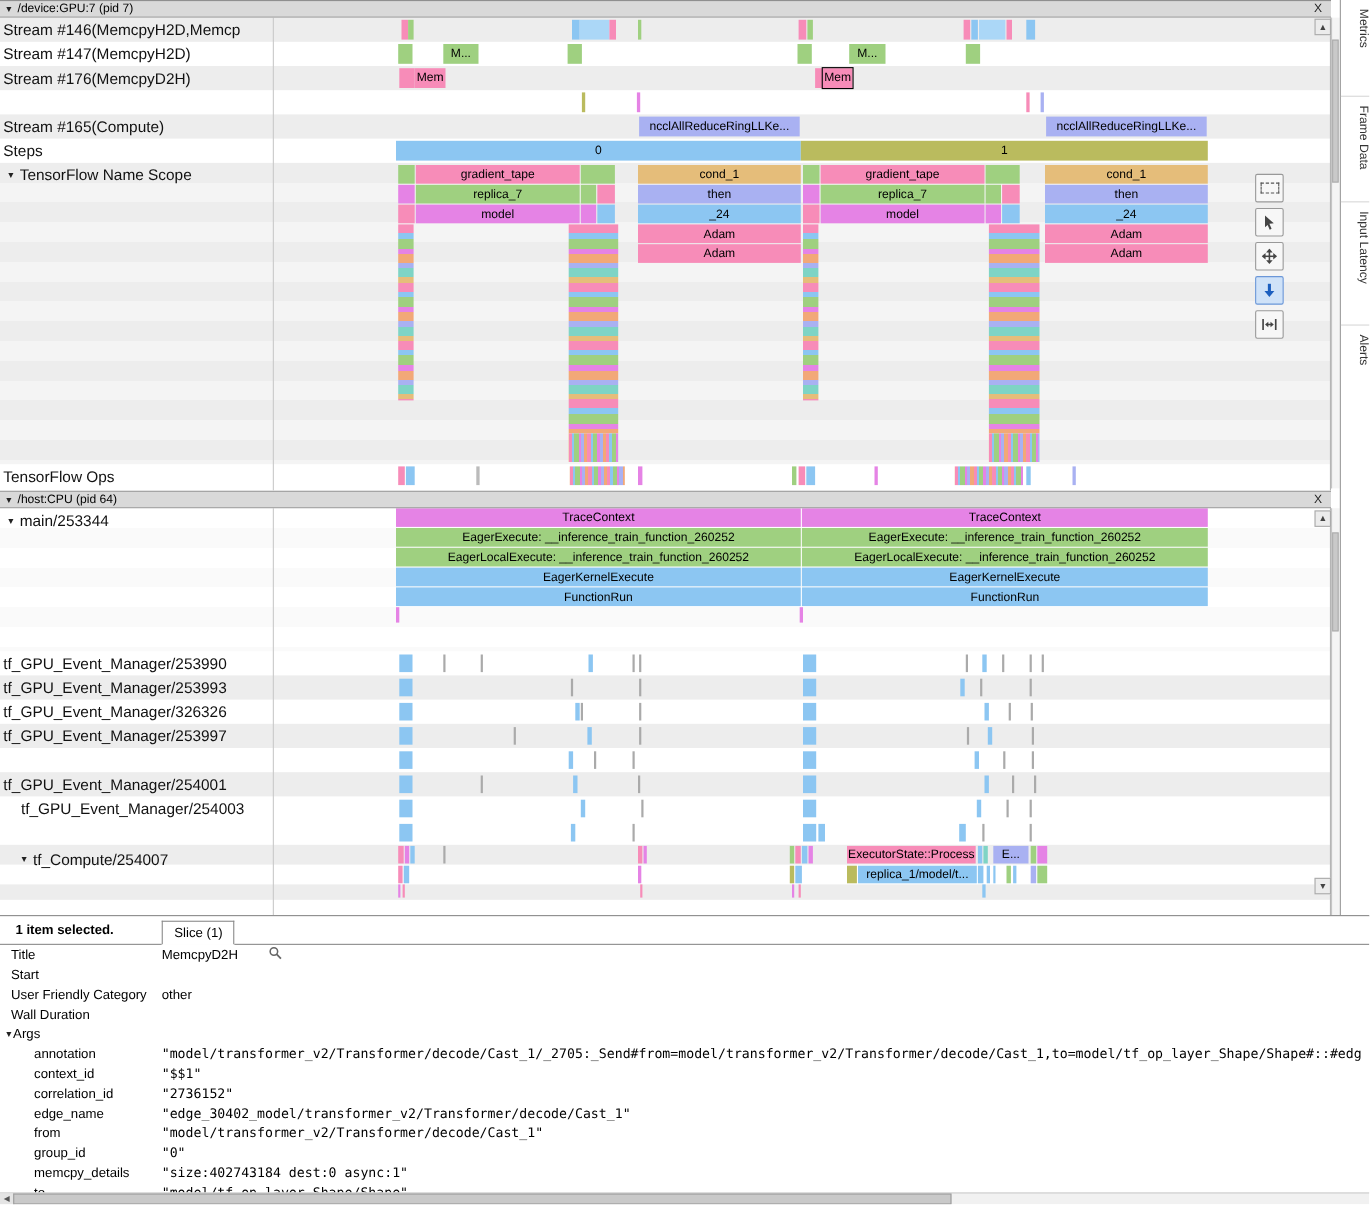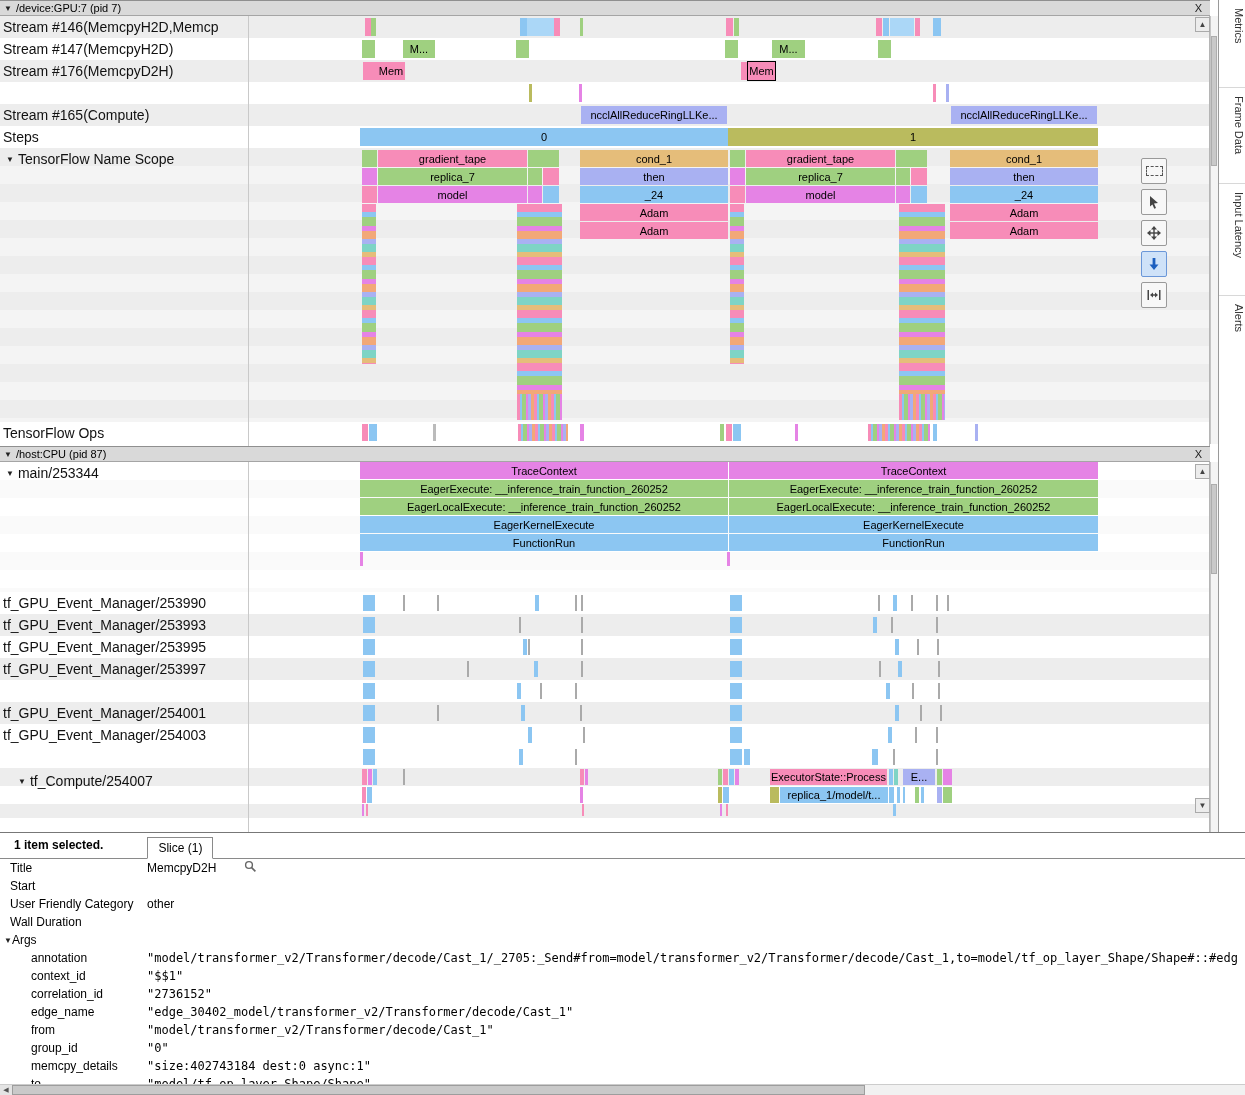--- a/index.html
+++ b/index.html
@@ -235,47 +235,47 @@
           <rect x="5" y="6.3" width="4" height="1.4"></rect>
         </g>
       </svg>
     </div>
   </div>
 </div>
 
 <div id="cpu-panel" class="panel">
   <div class="panel-header">
     <span class="tri">▼</span>
-    <span>/host:CPU (pid 87)</span>
+    <span>/host:CPU (pid 64)</span>
     <span class="close-x">X</span>
   </div>
 
   <div class="row main-bg" style="top:16px;height:130px;">
     <span class="group-label">
       <span class="tri">▼</span>
       <span>main/253344</span>
     </span>
   </div>
 
   <div class="row" style="top:146px;height:22px;">
     <span class="rlabel">tf_GPU_Event_Manager/253990</span>
   </div>
   <div class="row alt" style="top:168px;height:22px;">
     <span class="rlabel">tf_GPU_Event_Manager/253993</span>
   </div>
   <div class="row" style="top:190px;height:22px;">
-    <span class="rlabel">tf_GPU_Event_Manager/253995</span>
+    <span class="rlabel">tf_GPU_Event_Manager/326326</span>
   </div>
   <div class="row alt" style="top:212px;height:22px;">
     <span class="rlabel">tf_GPU_Event_Manager/253997</span>
   </div>
   <div class="row alt" style="top:256px;height:22px;">
     <span class="rlabel">tf_GPU_Event_Manager/254001</span>
   </div>
-  <div class="row" style="top:278px;height:16px;">
+  <div class="row" style="top:278px;height:16px;padding-left:16px;">
     <span class="rlabel">tf_GPU_Event_Manager/254003</span>
   </div>
 
   <div class="row" style="top:322px;height:64px;">
     <div style="position:absolute;left:0;top:0;width:1210px;height:18px;background:#ededed;"></div>
     <div style="position:absolute;left:0;top:36px;width:1210px;height:14px;background:#ededed;"></div>
     <span class="group-label" style="position:absolute;left:12px;top:2px;">
       <span class="tri">▼</span>
       <span>tf_Compute/254007</span>
     </span>

